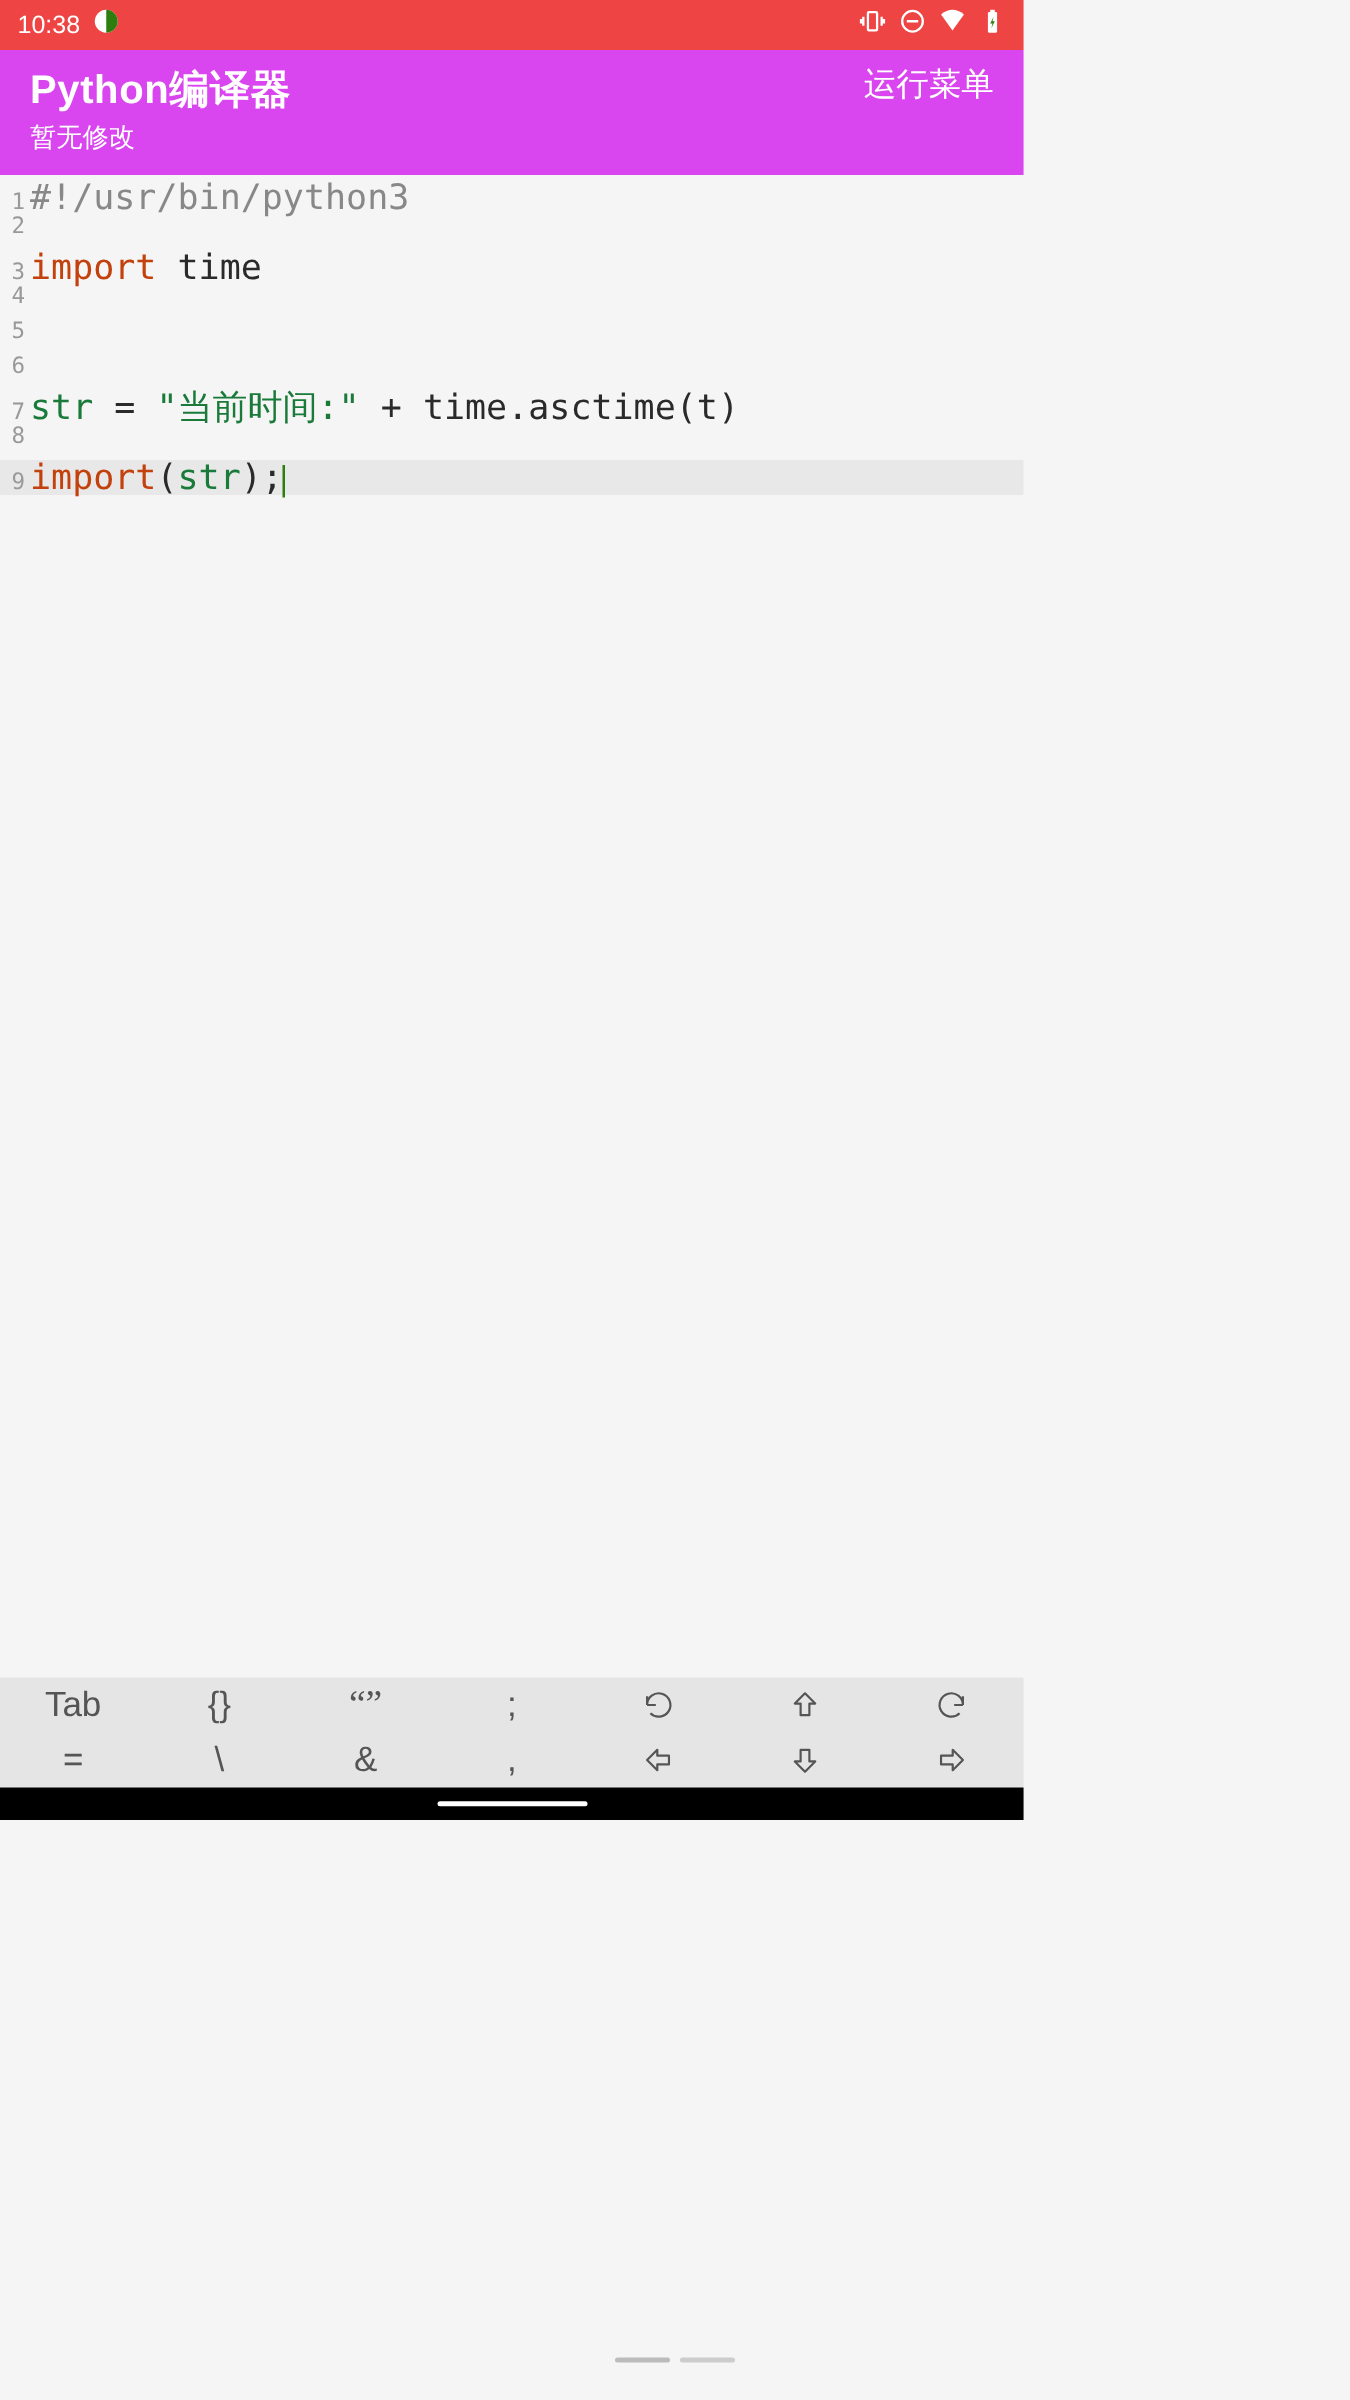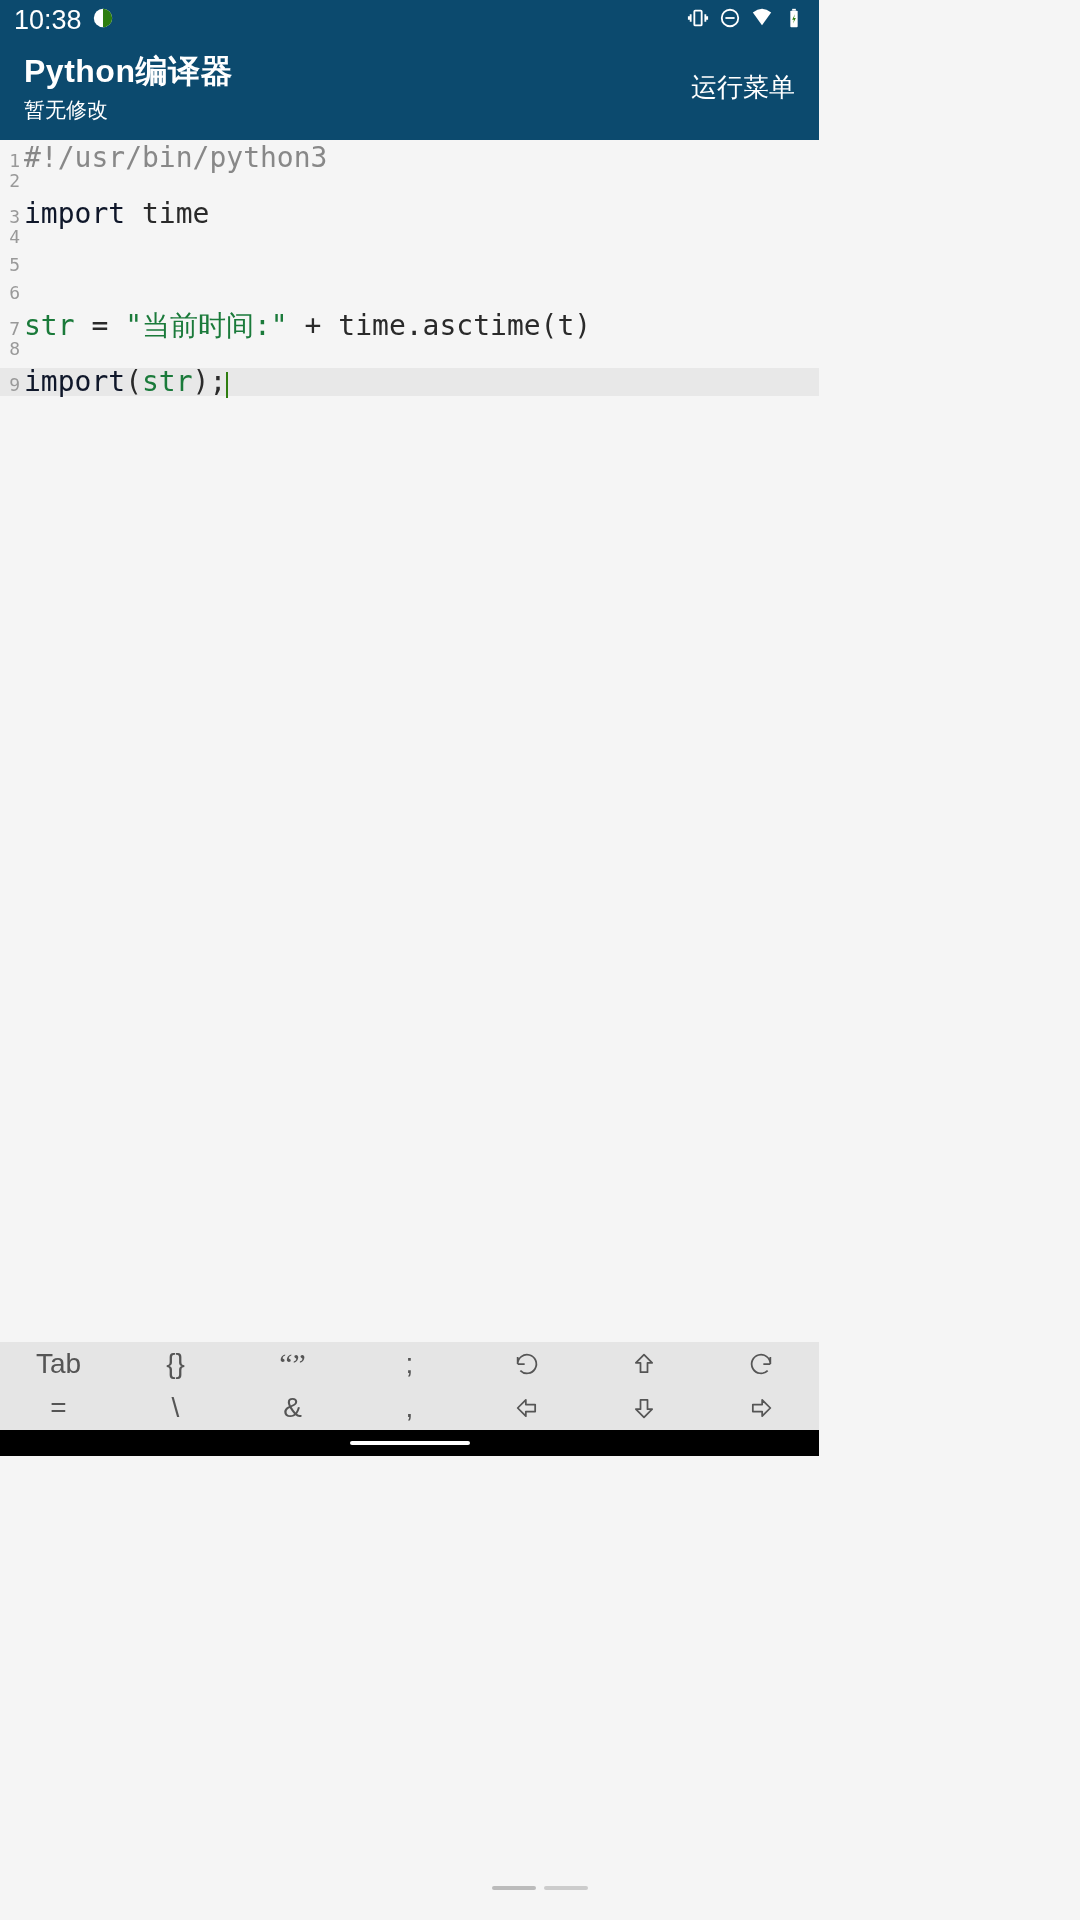--- a/index.html
+++ b/index.html
@@ -9,39 +9,38 @@
   background: #f5f5f5;
   font-family: -apple-system, "Helvetica Neue", Arial, sans-serif;
   display: flex;
   flex-direction: column;
   overflow: hidden;
 }
 
 
 .status-bar {
   height: 40px;
-  background: #0c4a6e;
+  background: #ef4444;
   color: #fff;
   display: flex;
   align-items: center;
   padding: 0 14px;
-  font-size: 27px;
+  font-size: 20px;
   font-weight: 500;
 }
 .status-left { display: flex; align-items: center; gap: 10px; }
 .status-right { margin-left: auto; display: flex; align-items: center; gap: 10px; }
 .status-bar svg { width: 22px; height: 22px; fill: #fff; }
 
 
 .app-header {
-  background: #0c4a6e;
+  background: #d946ef;
   color: #fff;
   padding: 10px 24px 16px 24px;
   display: flex;
-  align-items: center;
 }
 .header-titles { display: flex; flex-direction: column; }
 .app-title { font-size: 32px; font-weight: 600; letter-spacing: 0.5px; }
 .app-subtitle { font-size: 21px; font-weight: 400; margin-top: 2px; }
 .header-actions { margin-left: auto; display: flex; }
 .header-btn { font-size: 26px; color: #fff; font-weight: 400; }
 
 
 .editor {
   flex: 1;
@@ -62,21 +61,21 @@
 .gutter {
   width: 18px;
   text-align: right;
   color: #999;
   font-size: 18px;
   flex-shrink: 0;
   padding-right: 4px;
 }
 .code { white-space: pre; color: #2a2a2a; }
 .tok-comment { color: #888; }
-.tok-keyword { color: #0f172a; }
+.tok-keyword { color: #c2410c; }
 .tok-builtin { color: #1a7a3a; }
 .tok-string  { color: #1a7a3a; }
 .tok-plain   { color: #2a2a2a; }
 .cursor {
   display: inline-block;
   width: 2px;
   height: 26px;
   background: #2e7d0f;
   vertical-align: middle;
   margin-bottom: -4px;

